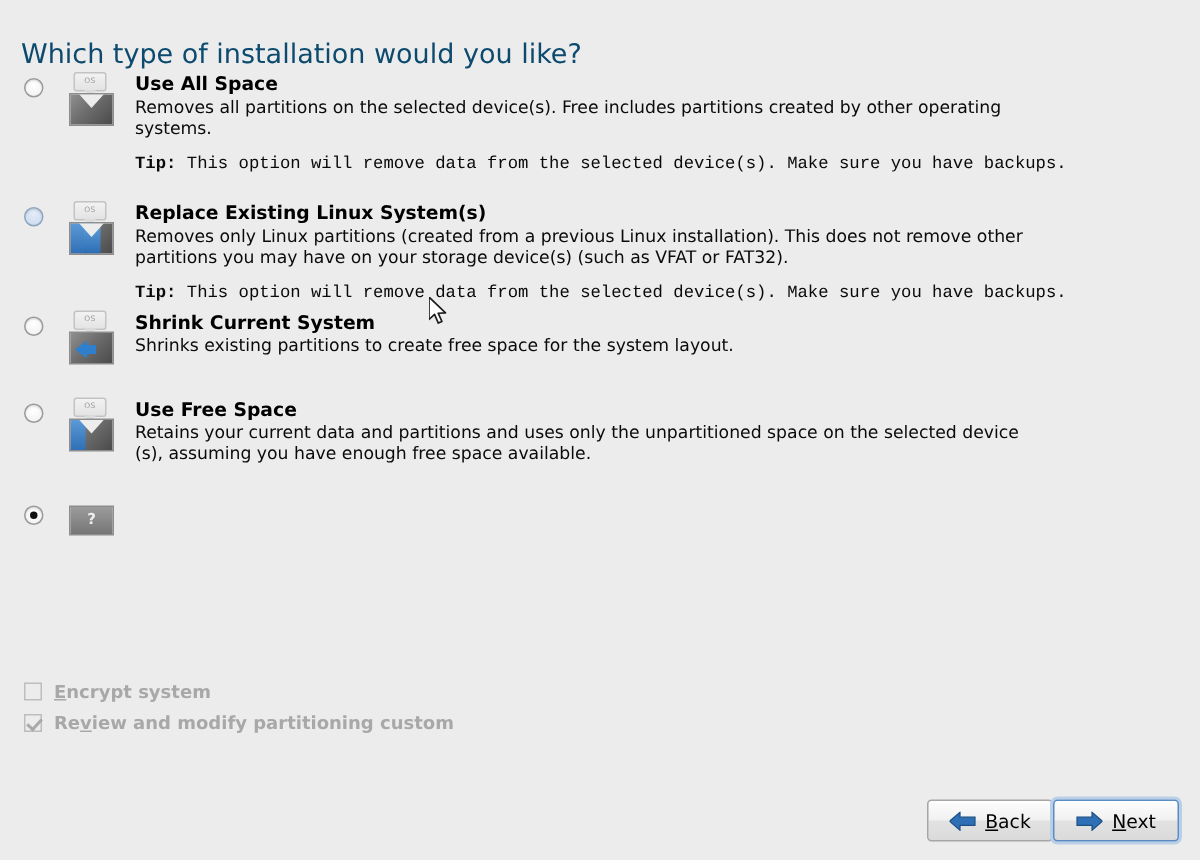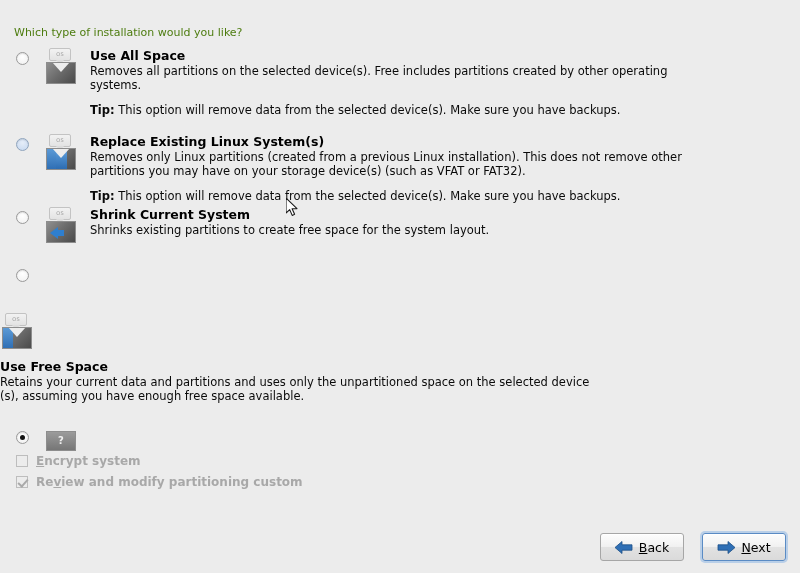--- a/index.html
+++ b/index.html
@@ -16,22 +16,22 @@
     overflow: hidden;
     position: relative;
     -webkit-font-smoothing: none;
   }
 
   
   .page-question {
     position: absolute;
     left: 14px;
     top: 26px;
-    font-size: 11px;
-    color: #4d7c0f;
+    font-size: 18px;
+    color: #0c4a6e;
     white-space: nowrap;
   }
 
   
   .options {
     position: absolute;
     left: 0;
     top: 48px;
     width: 800px;
   }
@@ -207,20 +207,21 @@
     line-height: 14px;
     color: #0a0a0a;
     margin: 0;
     max-width: 600px;
   }
   .opt-tip {
     font-size: 11.5px;
     line-height: 14px;
     color: #0a0a0a;
     margin: 11px 0 0 0;
+    font-family: Liberation Mono, monospace;
   }
   .opt-tip b { font-weight: bold; }
 
   
   .checks {
     position: absolute;
     left: 16px;
     top: 450px;
     font-weight: bold;
   }
@@ -257,21 +258,20 @@
   .check-label u {
     text-decoration: underline;
   }
 
   
   .buttons {
     position: absolute;
     right: 14px;
     bottom: 12px;
     display: flex;
-    gap: 18px;
   }
   .btn {
     position: relative;
     width: 84px;
     height: 28px;
     box-sizing: border-box;
     border: 1px solid #a6a6a6;
     border-radius: 3px;
     background: linear-gradient(to bottom, #fdfdfd 0%, #f1f1f1 48%, #e2e2e2 52%, #dadada 100%);
     display: flex;
@@ -368,21 +368,21 @@
           <span class="arrow-tail"></span>
         </span>
       </span>
     </div>
     <div class="text-cell">
       <div class="opt-title">Shrink Current System</div>
       <div class="opt-desc">Shrinks existing partitions to create free space for the system layout.</div>
     </div>
   </div>
 
-  <div class="option-row" style="margin-top:22px;flex-direction:column;">
+  <div class="option-row" style="margin-top:22px;">
     <div class="radio-cell">
       <span class="radio"></span>
     </div>
     <div class="icon-cell">
       <span class="disk-icon">
         <span class="tag">OS</span>
         <span class="tag-stem"></span>
         <span class="body">
           <span class="blue-left"></span>
           <span class="notch"></span>

